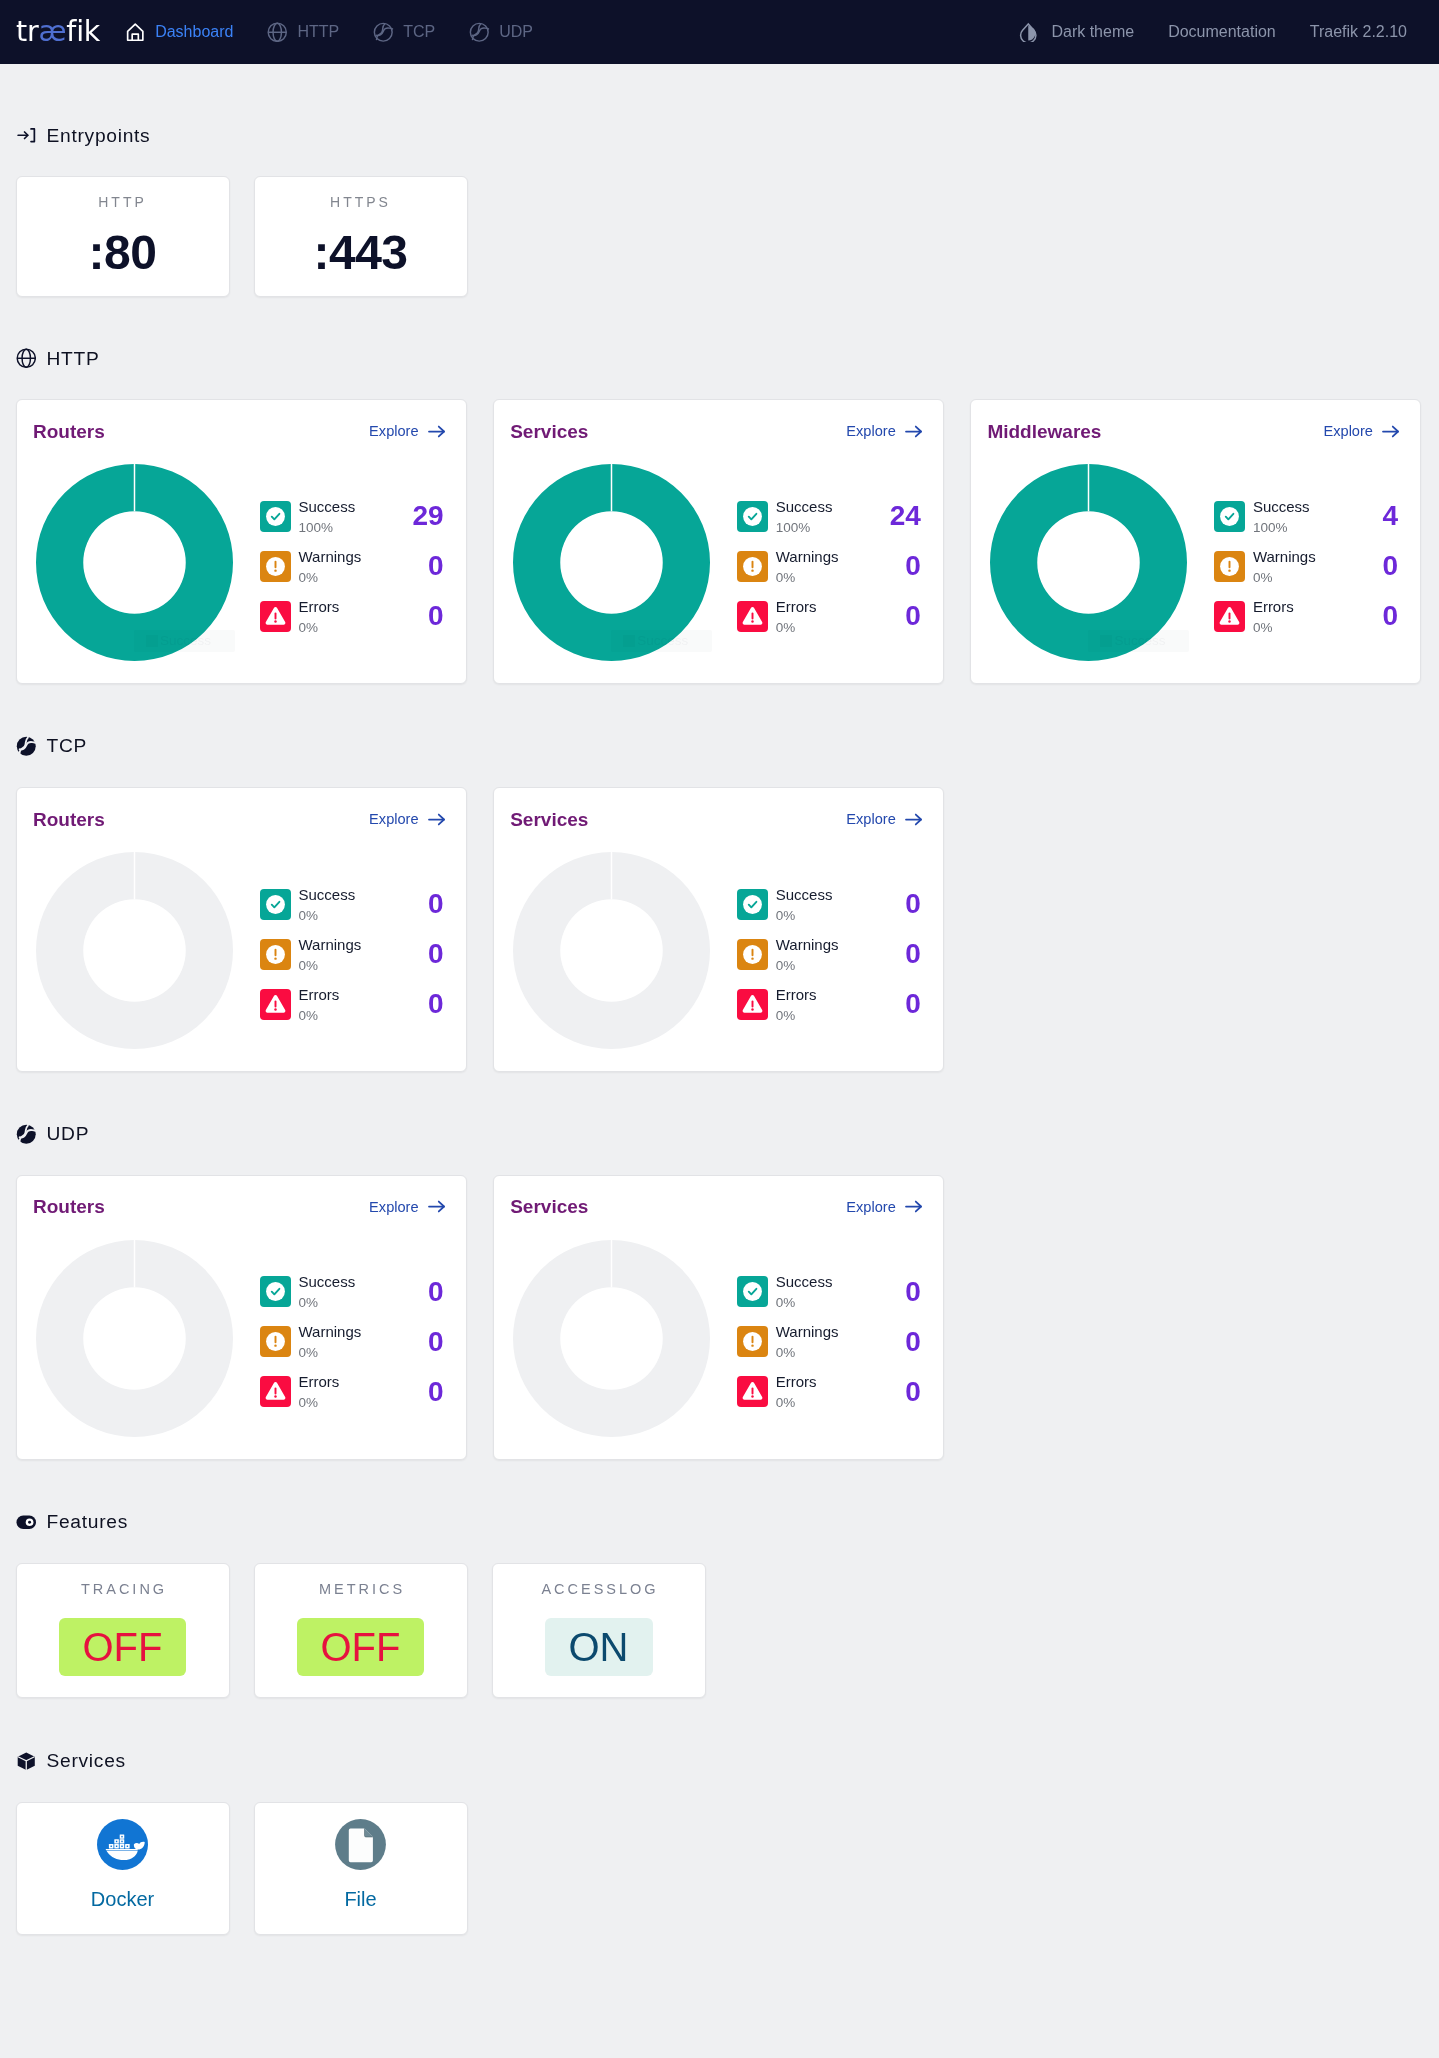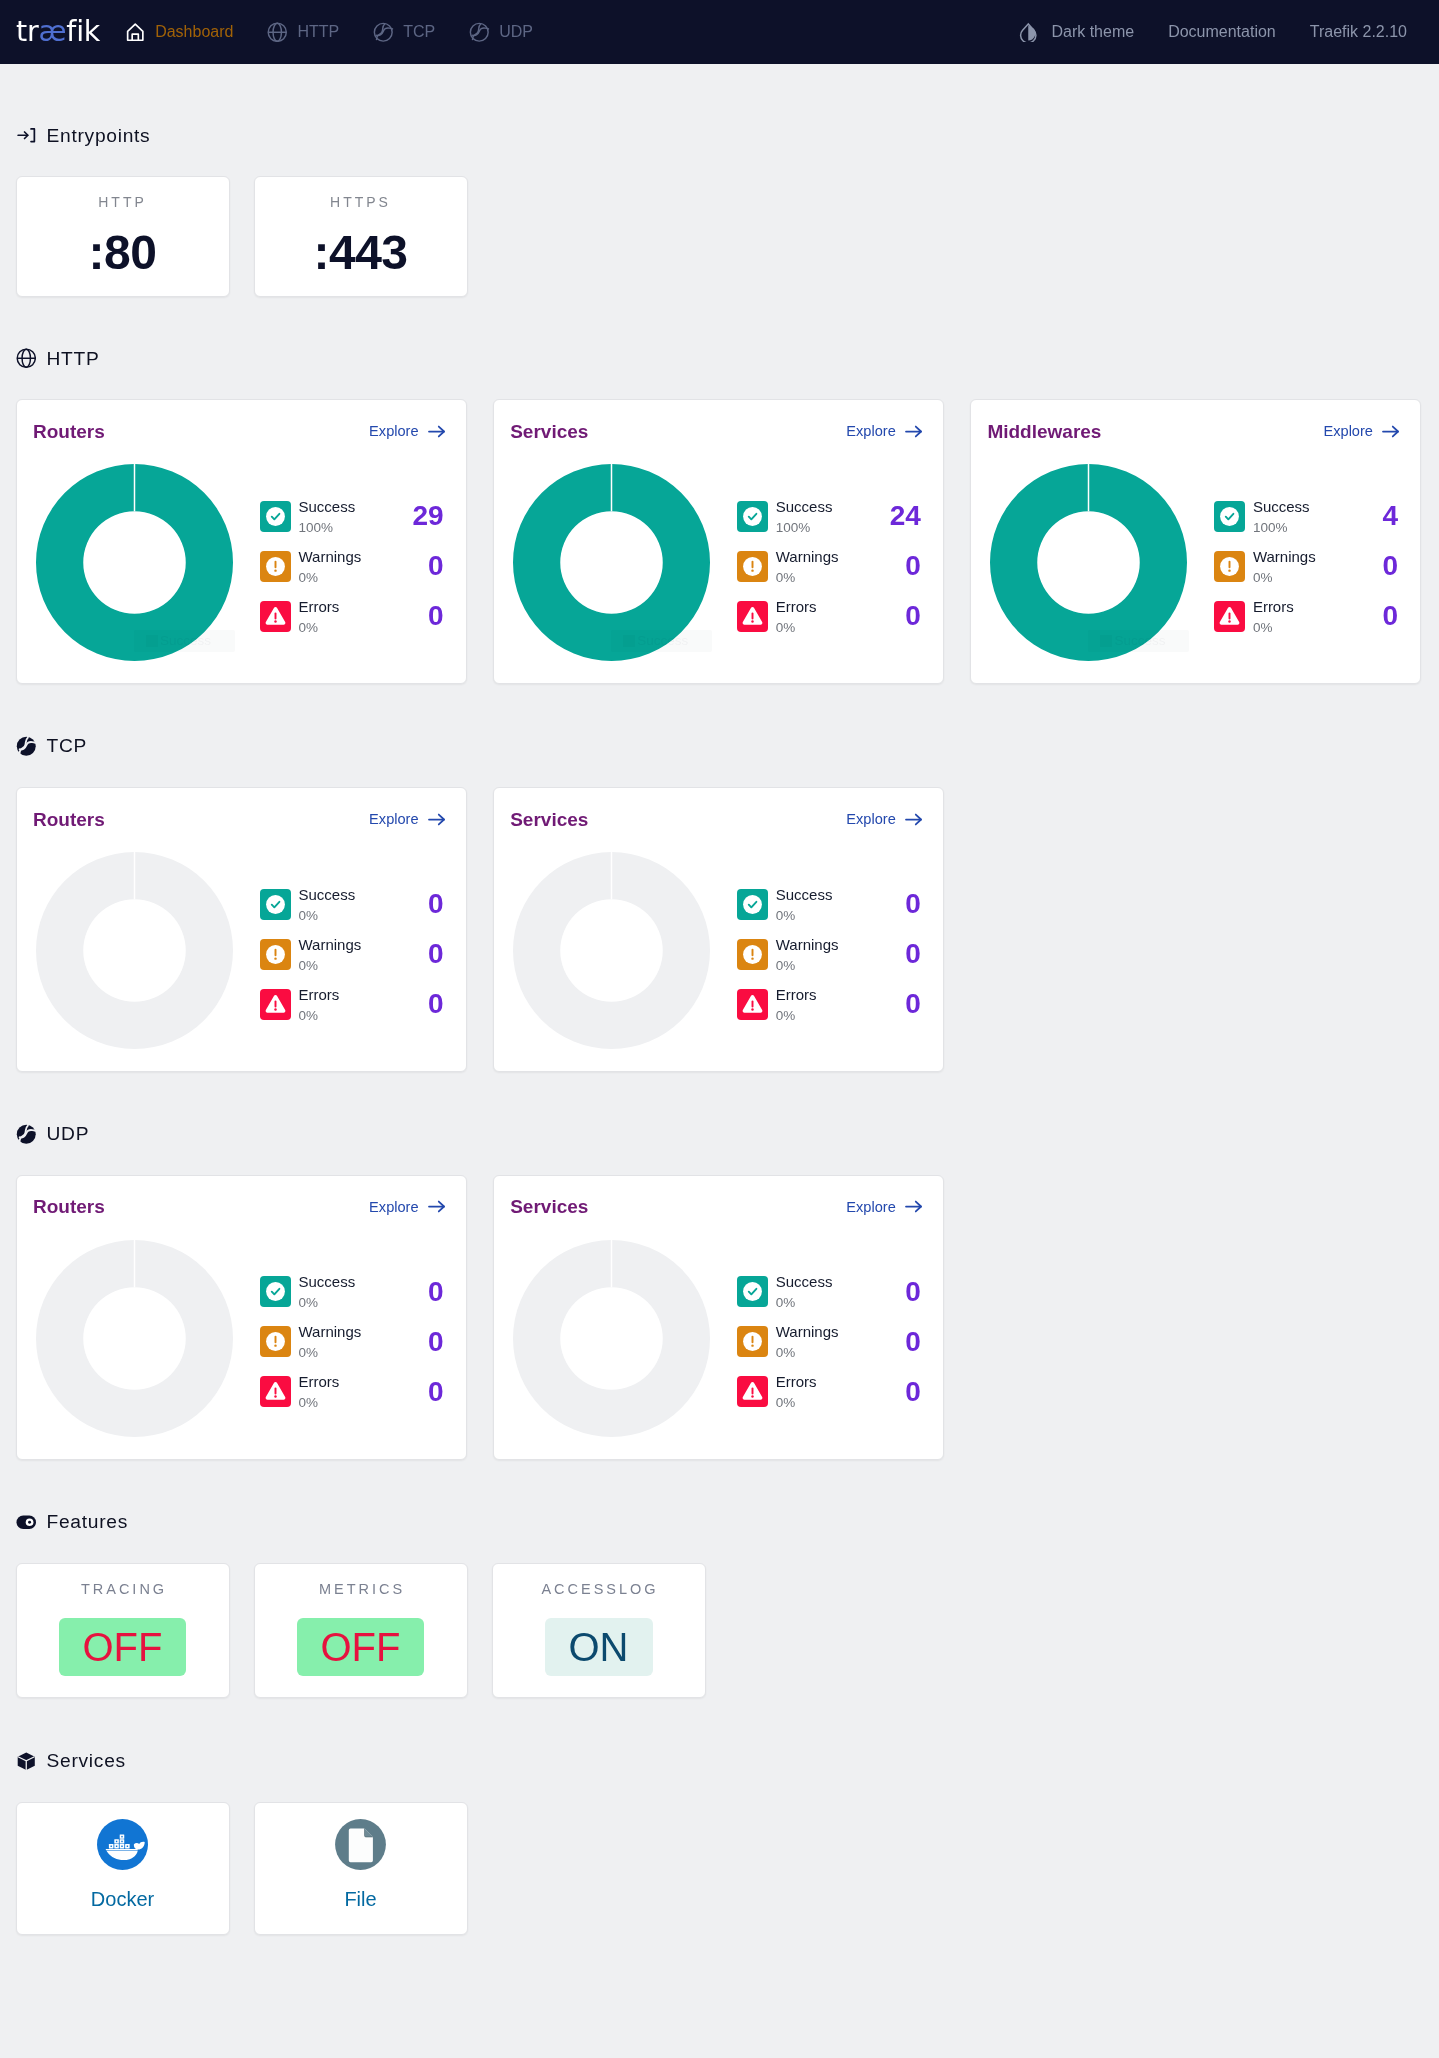--- a/index.html
+++ b/index.html
@@ -9,21 +9,21 @@
     width:1439px;height:2058px;background:#eff0f2;
     font-family:"Liberation Sans",sans-serif;
     -webkit-font-smoothing:antialiased;overflow:hidden;
   }
   
   .navbar{height:64px;background:#0d1129;display:flex;align-items:center;padding:0 15px 0 16px;}
   .brand{font-size:28.5px;color:#fff;font-weight:400;letter-spacing:-0.2px;line-height:1;margin-right:8px;font-family:"DejaVu Sans",sans-serif;}
   .brand .ae{color:#4f6fd0;}
   .nav-links{display:flex;align-items:center;}
   .nav-item{display:flex;align-items:center;gap:9.5px;padding:0 17px;height:64px;color:#5d6684;font-size:16px;text-decoration:none;}
-  .nav-item.active{color:#a16207;}
+  .nav-item.active{color:#3b82f6;}
   .nav-ico{width:20.5px;height:20.5px;display:block;flex:none;}
   .nav-right{margin-left:auto;display:flex;align-items:center;}
   .nav-right .nav-item{color:#8c95ab;padding:0 17px;gap:12.5px;}
 
   
   .content{padding:0 15.5px;}
   .sect-head{display:flex;align-items:center;gap:10.5px;color:#0e1122;font-size:19.2px;font-weight:400;letter-spacing:0.72px;height:21px;}
   .sect-ico{width:20.5px;height:20.5px;display:block;flex:none;}
   .card{background:#fff;border:1px solid #e2e3e6;border-radius:6px;box-shadow:0 1px 2px rgba(0,0,0,0.055);}
 
@@ -50,21 +50,21 @@
   .lg-val{margin-left:auto;font-size:28px;font-weight:700;color:#6d28d9;line-height:1;padding-right:3px;}
   .ghost{position:absolute;left:117.5px;top:229.8px;width:101px;height:22px;display:flex;align-items:center;padding-left:11.5px;background:rgba(17,25,45,0.022);border-radius:2px;}
   .ghost i{width:12.5px;height:11.5px;background:rgba(17,25,45,0.028);display:block;flex:none;}
   .ghost span{font-size:13.5px;color:rgba(17,25,45,0.04);margin-left:2px;line-height:1;}
 
   
   .ft-row{display:flex;gap:24px;}
   .ft-card{width:214px;height:135px;display:flex;flex-direction:column;align-items:center;}
   .ft-name{font-size:14.5px;letter-spacing:3px;color:#7b8191;margin-top:17.5px;line-height:1;padding-left:3px;}
   .ft-pill{margin-top:22px;padding:0 24px;border-radius:6px;font-size:40px;font-weight:400;line-height:58px;height:58px;}
-  .ft-off{background:#86efac;color:#e6123f;}
+  .ft-off{background:#bef264;color:#e6123f;}
   .ft-on{background:#e2f2ef;color:#0c4a6e;}
 
   
   .pv-row{display:flex;gap:24px;}
   .pv-card{width:214px;height:133px;display:flex;flex-direction:column;align-items:center;padding-top:16px;}
   .pv-name{font-size:20px;font-weight:400;color:#0369a1;margin-top:19px;line-height:1;}
 </style>
 </head>
 <body>
 

